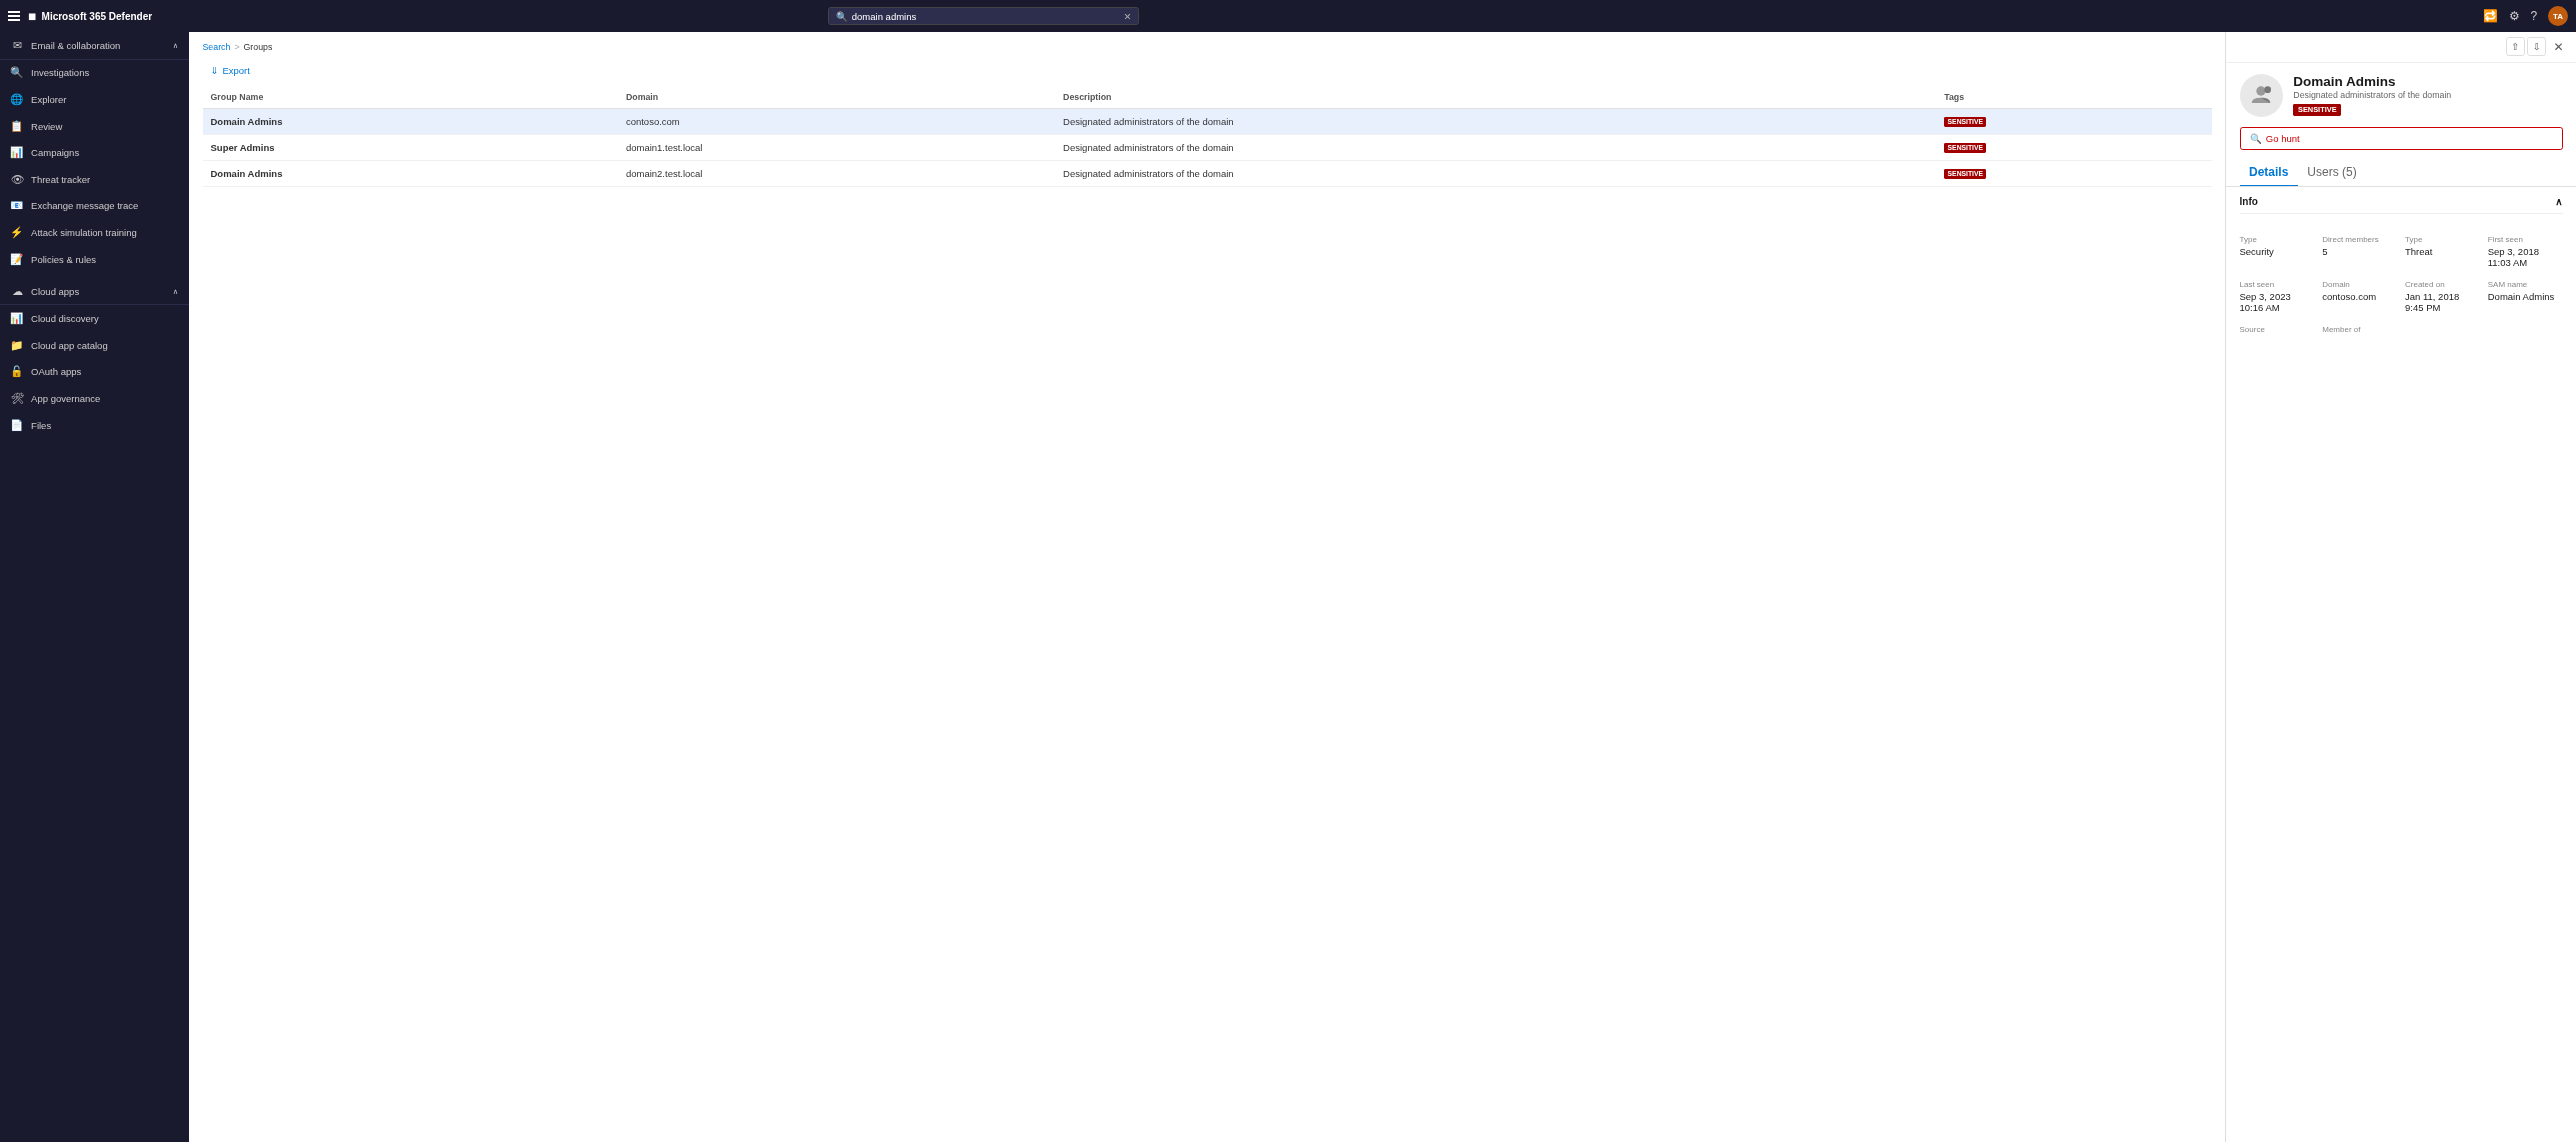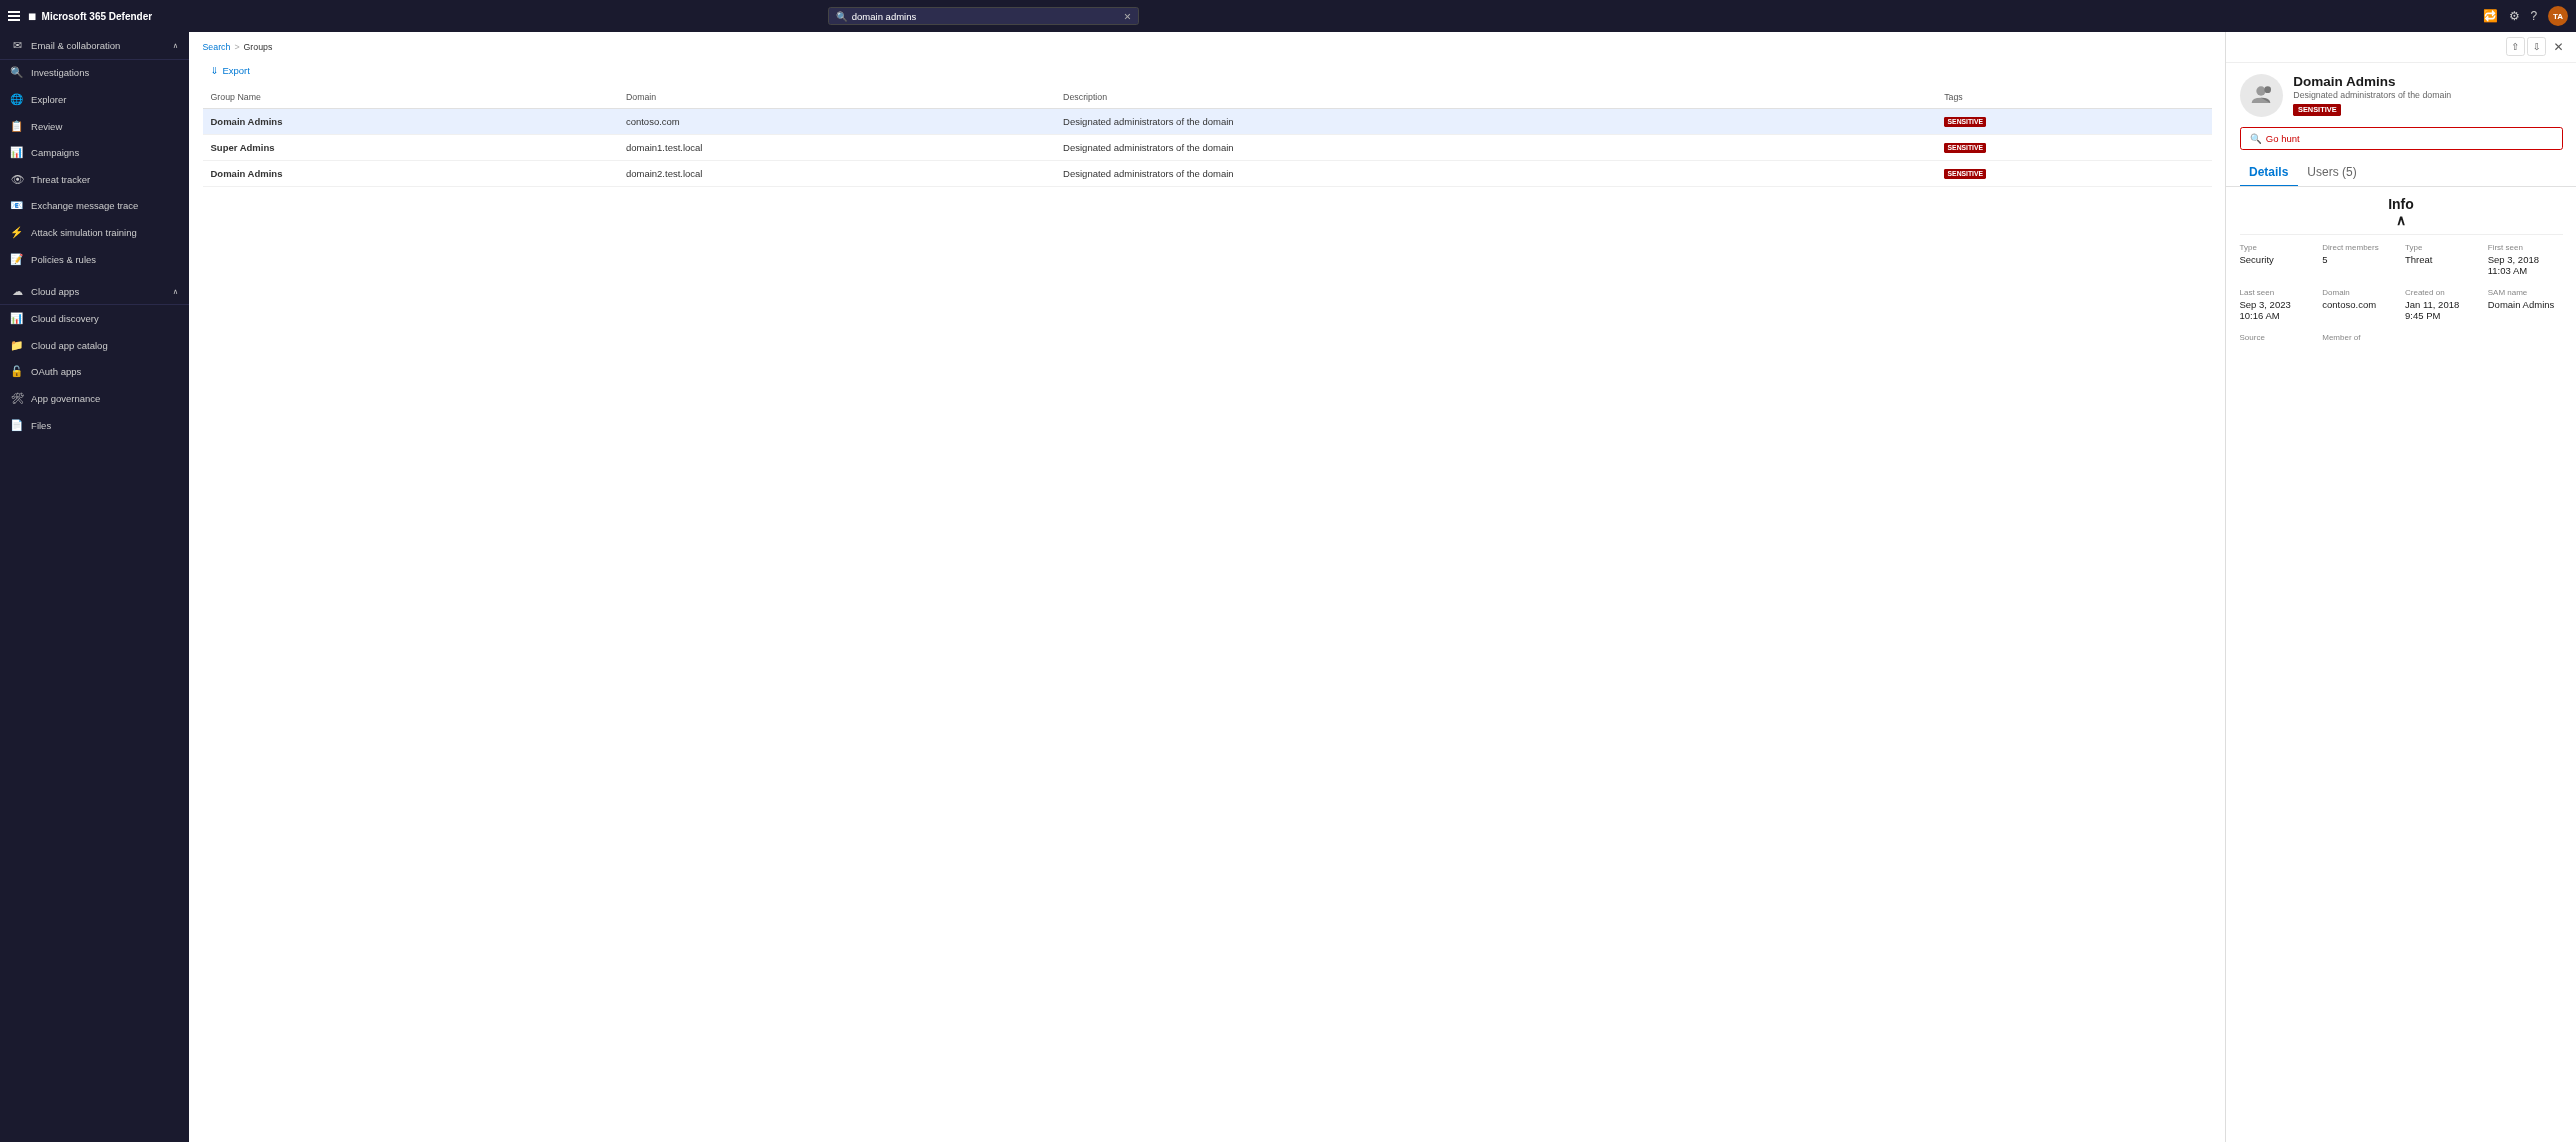--- a/index.html
+++ b/index.html
@@ -65,21 +65,21 @@
     .toolbar { display: flex; align-items: center; padding: 6.8px 13.5px; gap: 8px; }
     .export-btn {
       display: flex; align-items: center; gap: 4px; padding: 4px 8px;
       border: none; background: transparent; cursor: pointer; color: #0078d4; font-size: 9.5px;
     }
 
     
     .table-container { padding: 0 13.5px; }
     table { width: 100%; border-collapse: collapse; }
     thead th {
-      text-align: left; padding: 5.4px 8px; font-size: 8.8px; font-weight: 400;
+      text-align: left; padding: 5.4px 8px; font-size: 8.8px; font-weight: 700;
       color: #555; border-bottom: 0.7px solid #e0e0e0; white-space: nowrap;
     }
     tbody tr { border-bottom: 0.7px solid #f0f0f0; cursor: pointer; }
     tbody td { padding: 6.8px 8px; font-size: 9.5px; }
     .group-name-cell { font-weight: 600; }
     .tag-badge {
       display: inline-block; background: #a00000; color: #fff;
       font-size: 6.8px; font-weight: 700; padding: 1.4px 3.4px; border-radius: 1.4px;
     }
 
@@ -123,22 +123,22 @@
     .detail-tab {
       padding: 6.8px 9.5px; cursor: pointer; font-size: 12px; color: #666;
       border-bottom: 1.4px solid transparent; margin-bottom: -0.7px;
     }
     .detail-tab.active { color: #0078d4; border-bottom-color: #0078d4; font-weight: 600; }
 
     
     .detail-body { flex: 1; overflow-y: auto; padding: 0 13.5px 13.5px; }
     .info-section-header {
       display: flex; align-items: center; justify-content: space-between;
-      padding: 9.5px 0 5.4px; font-size: 14px; font-weight: 600; color: #1a1a1a;
-      border-bottom: 0.7px solid #eee; margin-bottom: 8px; cursor: pointer; flex-direction: column;
+      padding: 9.5px 0 5.4px; font-size: 10px; font-weight: 600; color: #1a1a1a;
+      border-bottom: 0.7px solid #eee; margin-bottom: 21px; cursor: pointer;
     }
     .info-grid { display: grid; grid-template-columns: 1fr 1fr 1fr 1fr; gap: 12px 8px; }
     .info-item {}
     .info-label { font-size: 8px; color: #888; margin-bottom: 2px; }
     .info-value { font-size: 9.5px; color: #1a1a1a; }
   </style>
 </head>
 <body>
 
 <div class="topbar">

